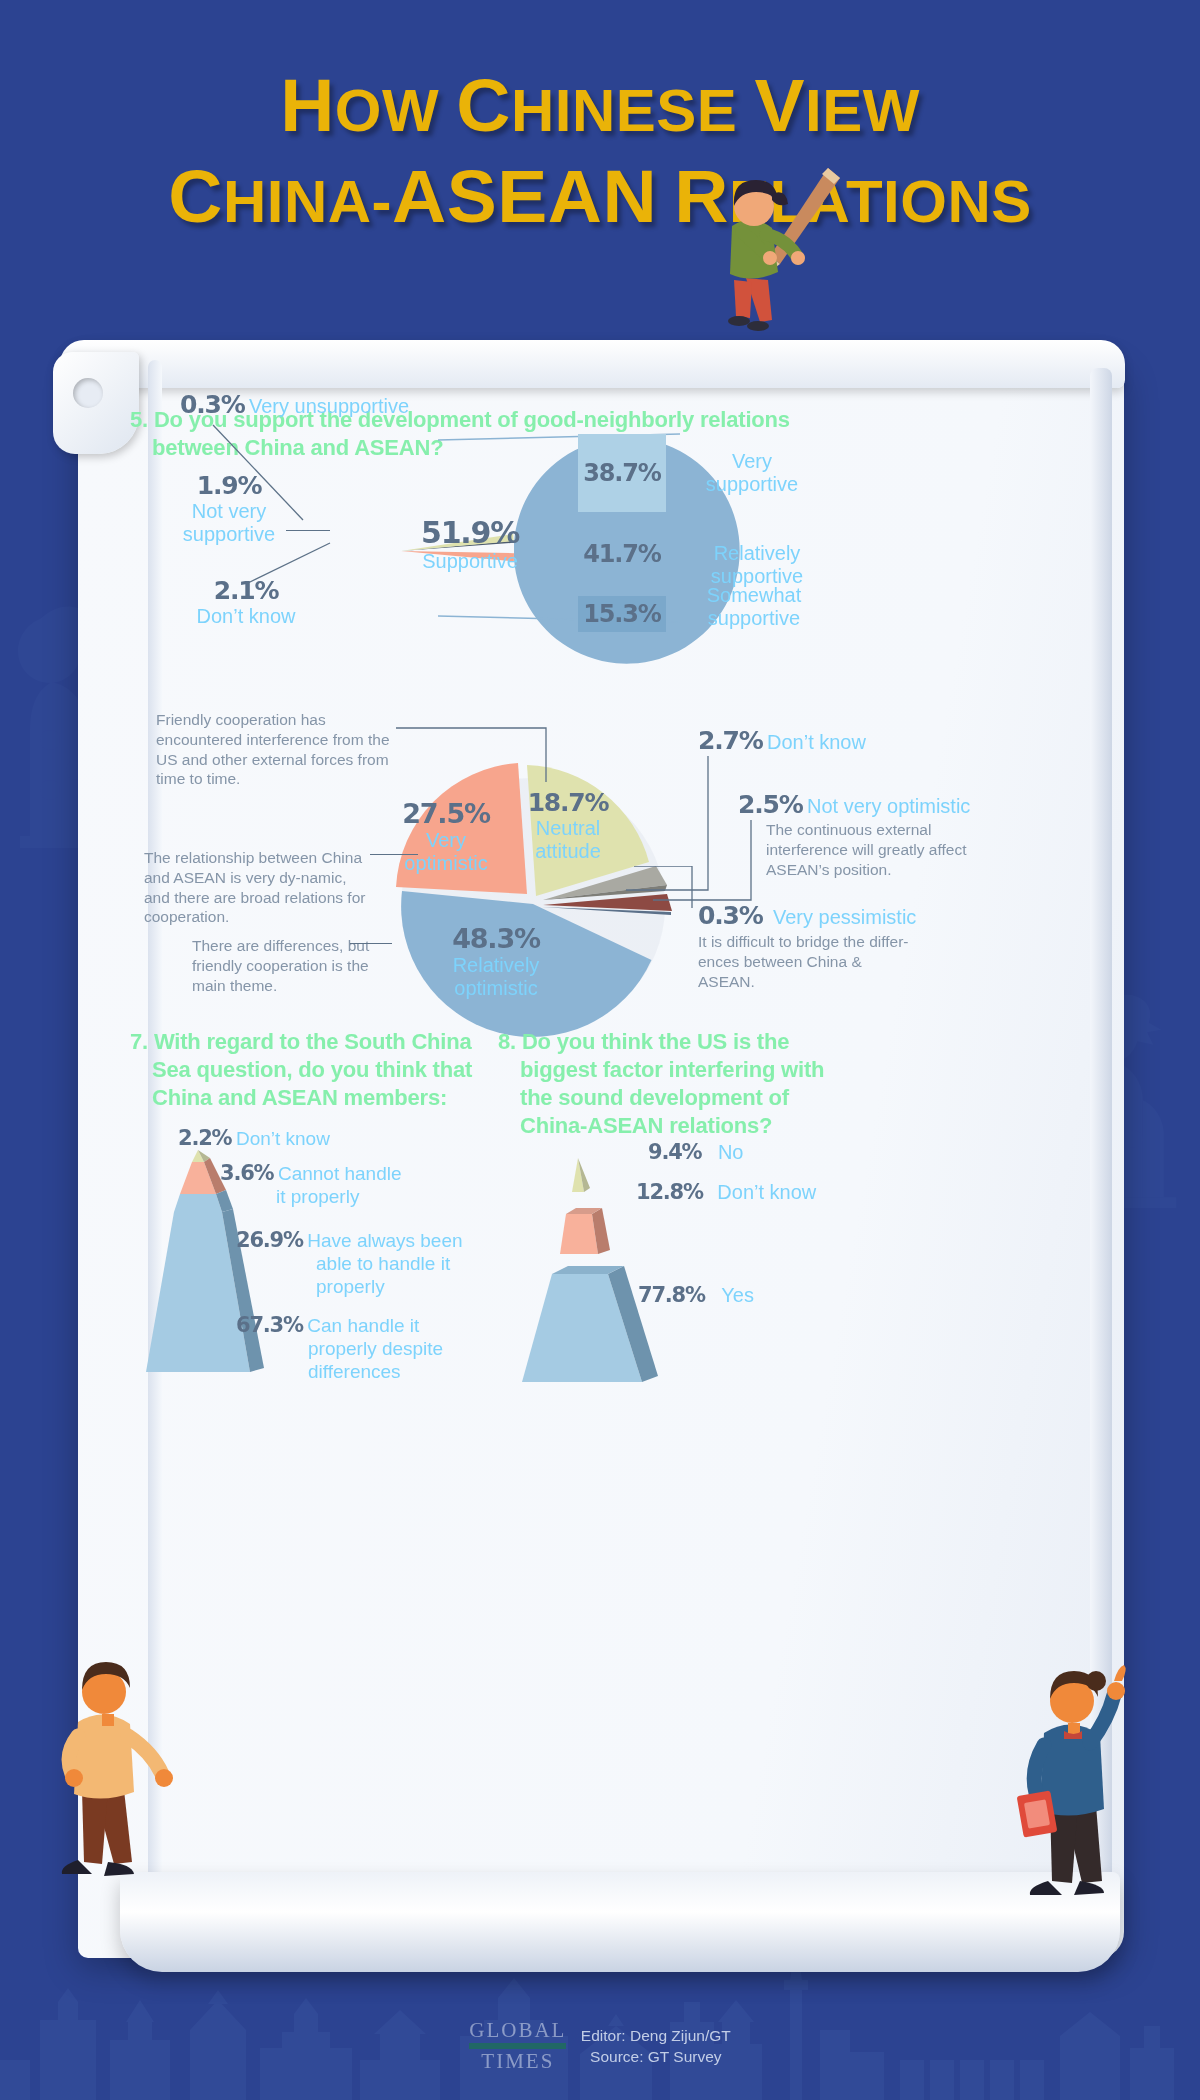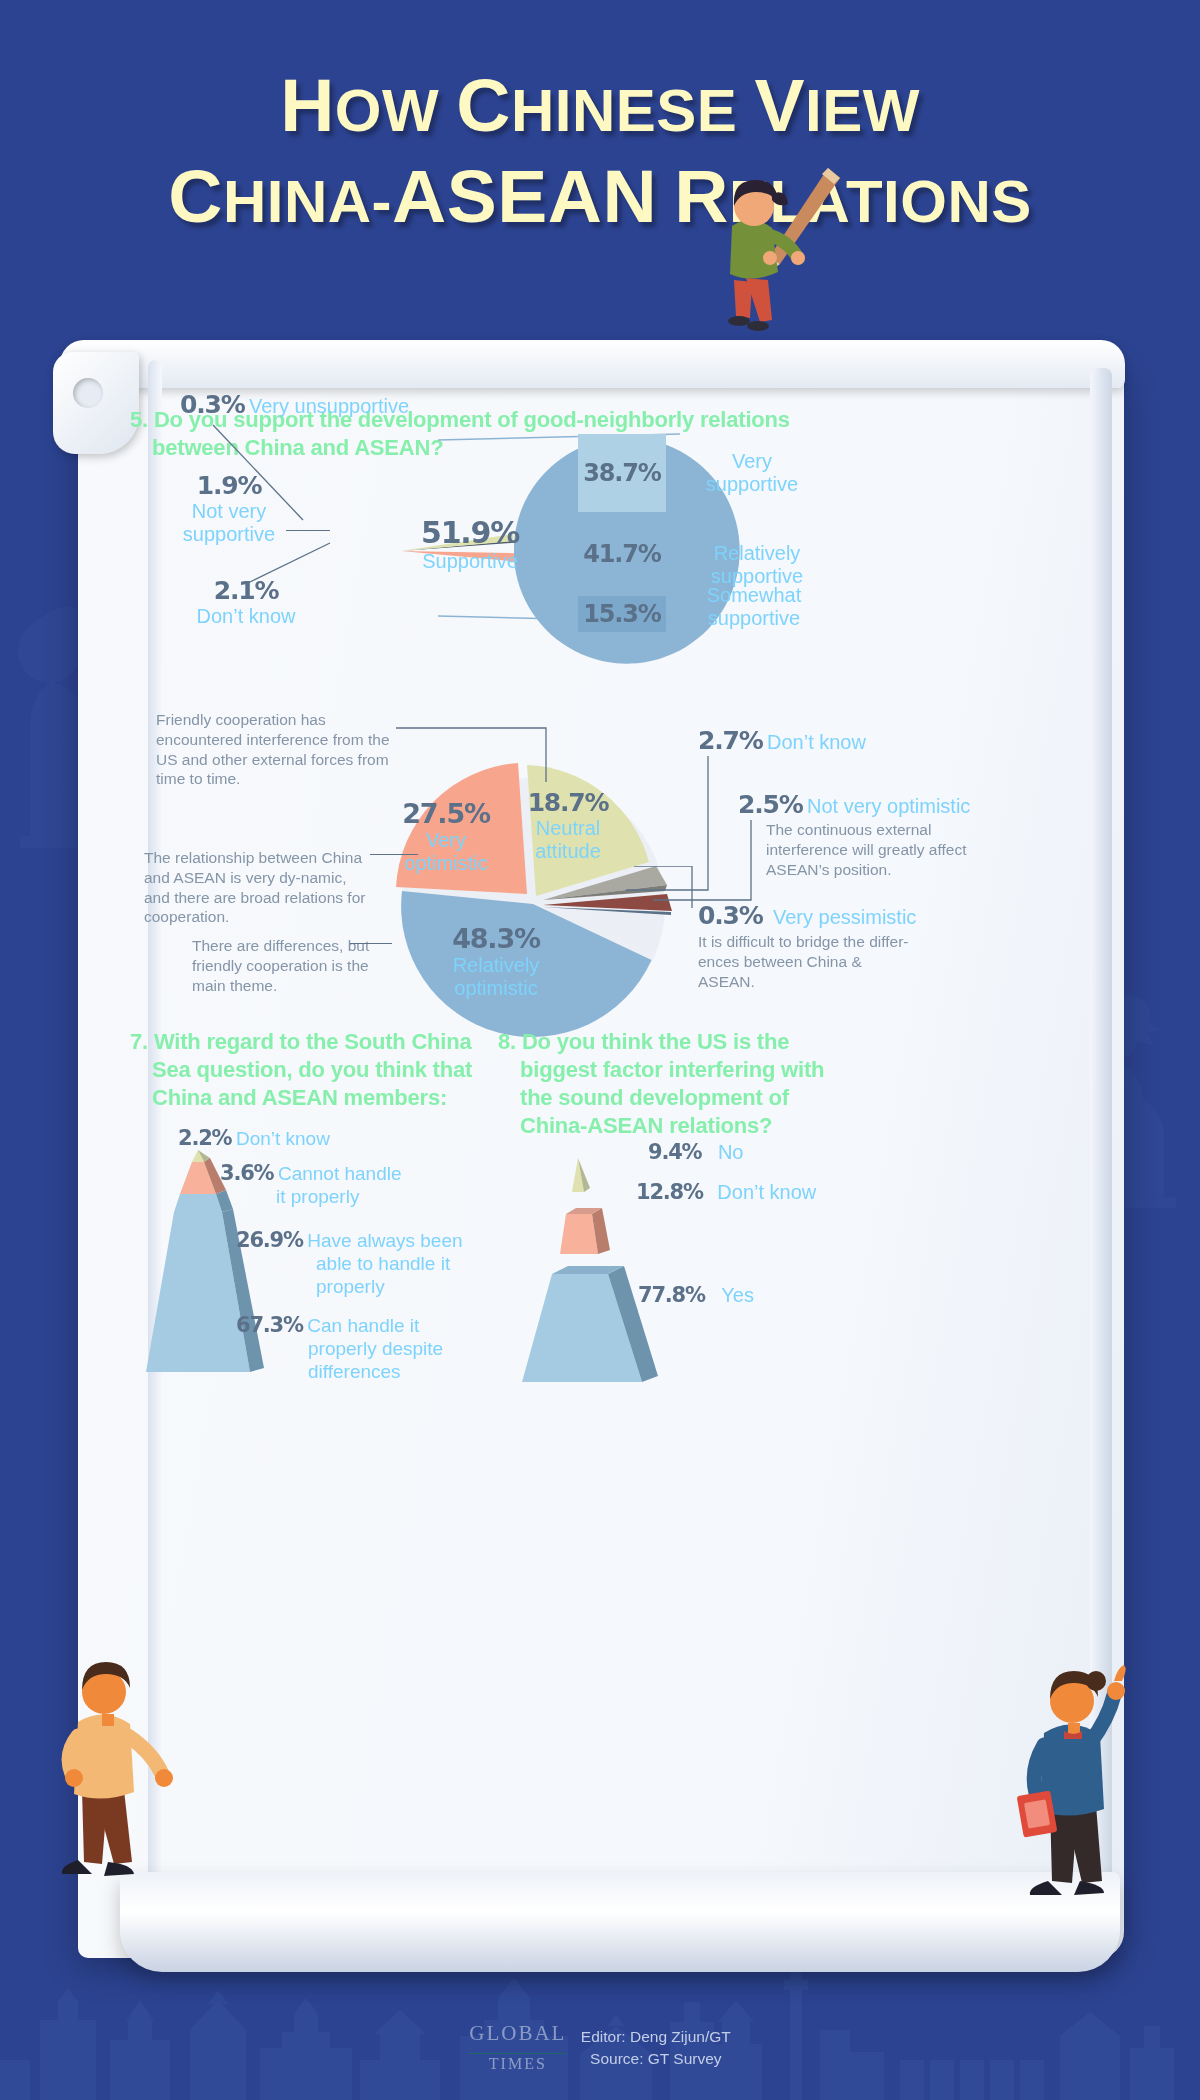--- a/index.html
+++ b/index.html
@@ -14,21 +14,21 @@
   
   .bg-skyline { position: absolute; left: 0; right: 0; bottom: 0; height: 230px;
     opacity: .35; }
   .merlion { position: absolute; opacity: .22; }
 
   
   .title-wrap { position: absolute; top: 68px; left: 0; right: 0; text-align: center;
     z-index: 6; pointer-events: none; }
   .title-line {
     font-family: "Liberation Sans", sans-serif;
-    color: #fef9c3; font-weight: bold; letter-spacing: .5px;
+    color: #eab308; font-weight: bold; letter-spacing: .5px;
     text-shadow: 4px 5px 4px rgba(0,0,0,.30);
     line-height: 1.0;
   }
   .t1 { font-size: 60px; }
   .t1 .cap { font-size: 75px; }
   .t2 { font-size: 60px; margin-top: 16px; }
   .t2 .cap { font-size: 75px; }
 
   
   .paper {
@@ -105,22 +105,22 @@
 
   
   .q6-pie { position:absolute; left:305px; top:390px; width:300px; height:300px; }
 
   
   .footer { position:absolute; left:0; right:0; bottom:28px; text-align:center; z-index:9; }
   .gt-logo { display:inline-block; vertical-align:middle; text-align:center;
              color:#d6deef; opacity:.55; margin-right:10px; }
   .gt-logo .g1 { font-family:"Liberation Serif", serif; font-size:21px; letter-spacing:2px;
                  display:block; line-height:1; }
-  .gt-logo .g2 { font-family:"Liberation Serif", serif; font-size:16px; letter-spacing:2px;
-                 display:block; line-height:1; border-top:1px solid #15803d; margin-top:9px; padding-top:2px;}
+  .gt-logo .g2 { font-family:"Liberation Serif", serif; font-size:21px; letter-spacing:2px;
+                 display:block; line-height:1; border-top:6px solid #15803d; margin-top:2px; padding-top:2px;}
   .credits { display:inline-block; vertical-align:middle; text-align:center;
              color:#cfd9ee; font-size:15.5px; line-height:1.38; opacity:.92; }
 
   
   .person { position:absolute; z-index:9; }
 </style>
 </head>
 <body>
 
 <div class="stage">

